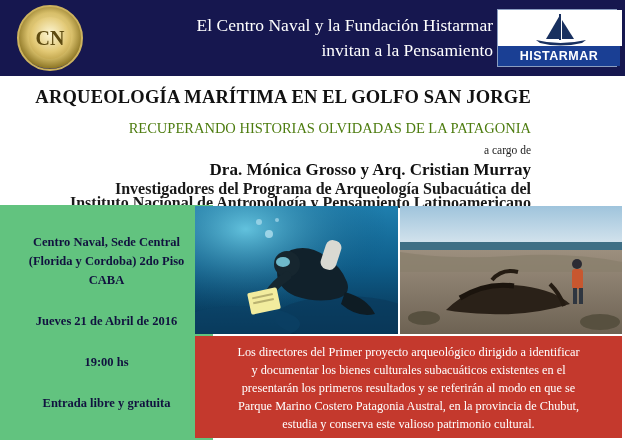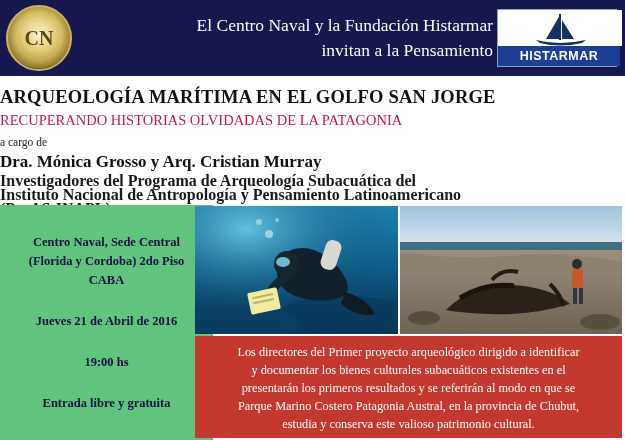--- a/index.html
+++ b/index.html
@@ -24,20 +24,21 @@
   
   .header {
     position: absolute;
     left: 0; top: 0;
     width: 625px;
     height: 76px;
     background: #16174f;
     display: flex;
     align-items: center;
     box-sizing: border-box;
+    padding-left: 11px;
   }
   .crest {
     width: 62px;
     height: 62px;
     margin-left: 6px;
     border-radius: 50%;
     background: radial-gradient(circle at 50% 45%, #f3e3a8 0%, #d8bf6a 48%, #8e7726 72%, #2b2c66 74%, #1b1c57 100%);
     border: 2px solid #cdb35f;
     display: flex;
     align-items: center;
@@ -99,37 +100,37 @@
     font-size: 12.5px;
     letter-spacing: 0.5px;
     text-align: center;
     line-height: 20px;
     font-weight: bold;
   }
 
   
   .title-block {
     position: absolute;
-    left: 0; top: 76px;
+    left: 16px; top: 76px;
     width: 515px;
-    text-align: left;
+    text-align: right;
     color: #111111;
   }
   .main-title {
     font-size: 18.5px;
     font-weight: bold;
     font-family: "Liberation Serif", serif;
     letter-spacing: 0.2px;
     margin-top: 11px;
   }
   .subtitle {
     font-size: 14.5px;
     font-family: "Liberation Serif", serif;
-    margin-top: 4px;
-    color: #be185d;
+    margin-top: 12px;
+    color: #4d7c0f;
   }
   .acargo {
     font-size: 11.5px;
     margin-top: 7px;
     color: #222222;
   }
   .speakers {
     font-size: 17px;
     font-weight: bold;
     margin-top: 4px;

